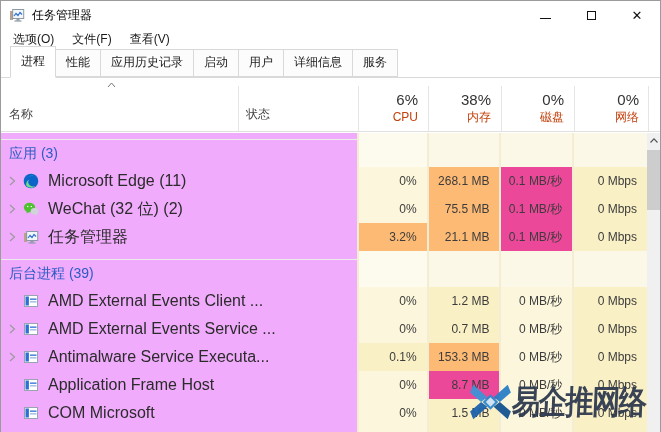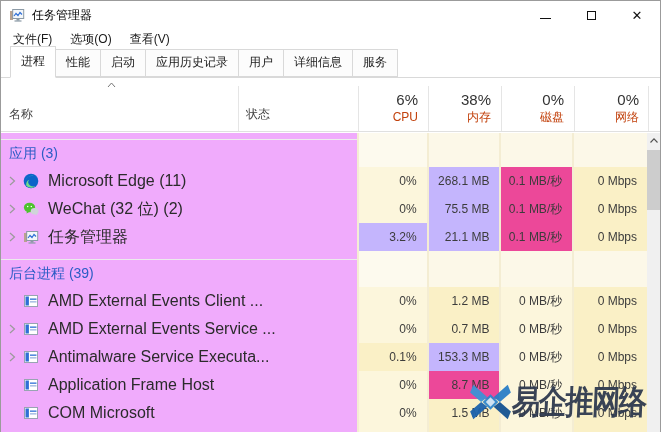--- a/index.html
+++ b/index.html
@@ -49,21 +49,21 @@
   .chev{ width:18px; padding-left:8px; display:flex; align-items:center; }
   .nochev{ width:18px; }
   .picon{ width:16px; height:16px; margin-left:4px; flex:0 0 16px; }
   .pname{ margin-left:9px; font-size:16px; color:#2b2b2b; white-space:nowrap; }
   .section-title{ margin-left:8px; font-size:14px; color:#2b5cc5; }
   .cell{ display:flex; align-items:center; justify-content:flex-end;
     padding-right:10px; font-size:12px; color:#3c3c3c; border-left:2px solid #f4edd3; }
   .c-cpu{ width:70px; } .c-mem{ width:73px; } .c-disk{ width:73px; } .c-net{ width:75px; }
   .h0{ background:#fcf8e8; } .h0c{ background:#fdfaee; }
   .h1{ background:#fcf6dc; } .h2{ background:#faf0c6; }
-  .h3{ background:#ec4899; } .h4{ background:#c4b5fd; }
+  .h3{ background:#ec4899; } .h4{ background:#fdba74; }
   .sect-top{ border-top:1px solid #ececec; }
 
   
   .scrollbar{ position:absolute; top:132px; right:0; bottom:0; width:13px; background:#f0f0f0; }
   .sb-up{ height:15px; display:flex; align-items:center; justify-content:center; }
   .sb-thumb{ position:absolute; top:17px; left:0; right:0; height:60px; background:#cdcdcd; }
 
   
   .watermark{ position:absolute; left:466px; top:372px; width:200px; height:58px;
     display:flex; align-items:center; z-index:6; pointer-events:none; opacity:.95; }
@@ -93,30 +93,30 @@
       <div class="win-btn">
           <span class="glyph-max"></span>
         </div>
       <div class="win-btn">
           <span class="glyph-close">✕</span>
         </div>
     </div>
   </div>
 
   <div class="menubar">
+    <span class="menu-item">选项(O)</span>
     <span class="menu-item">文件(F)</span>
-    <span class="menu-item">选项(O)</span>
     <span class="menu-item">查看(V)</span>
   </div>
 
   <div class="tabbar">
     <div class="tab selected">进程</div>
     <div class="tab">性能</div>
+    <div class="tab">应用历史记录</div>
     <div class="tab">启动</div>
-    <div class="tab">应用历史记录</div>
     <div class="tab">用户</div>
     <div class="tab">详细信息</div>
     <div class="tab">服务</div>
   </div>
 
   <div class="tablehead">
     <svg class="sort-caret" width="9" height="6" viewBox="0 0 9 6">
       <polyline points="1,5 4.5,1 8,5" fill="none" stroke="#777" stroke-width="1"></polyline>
     </svg>
     <span class="th-name">名称</span>

